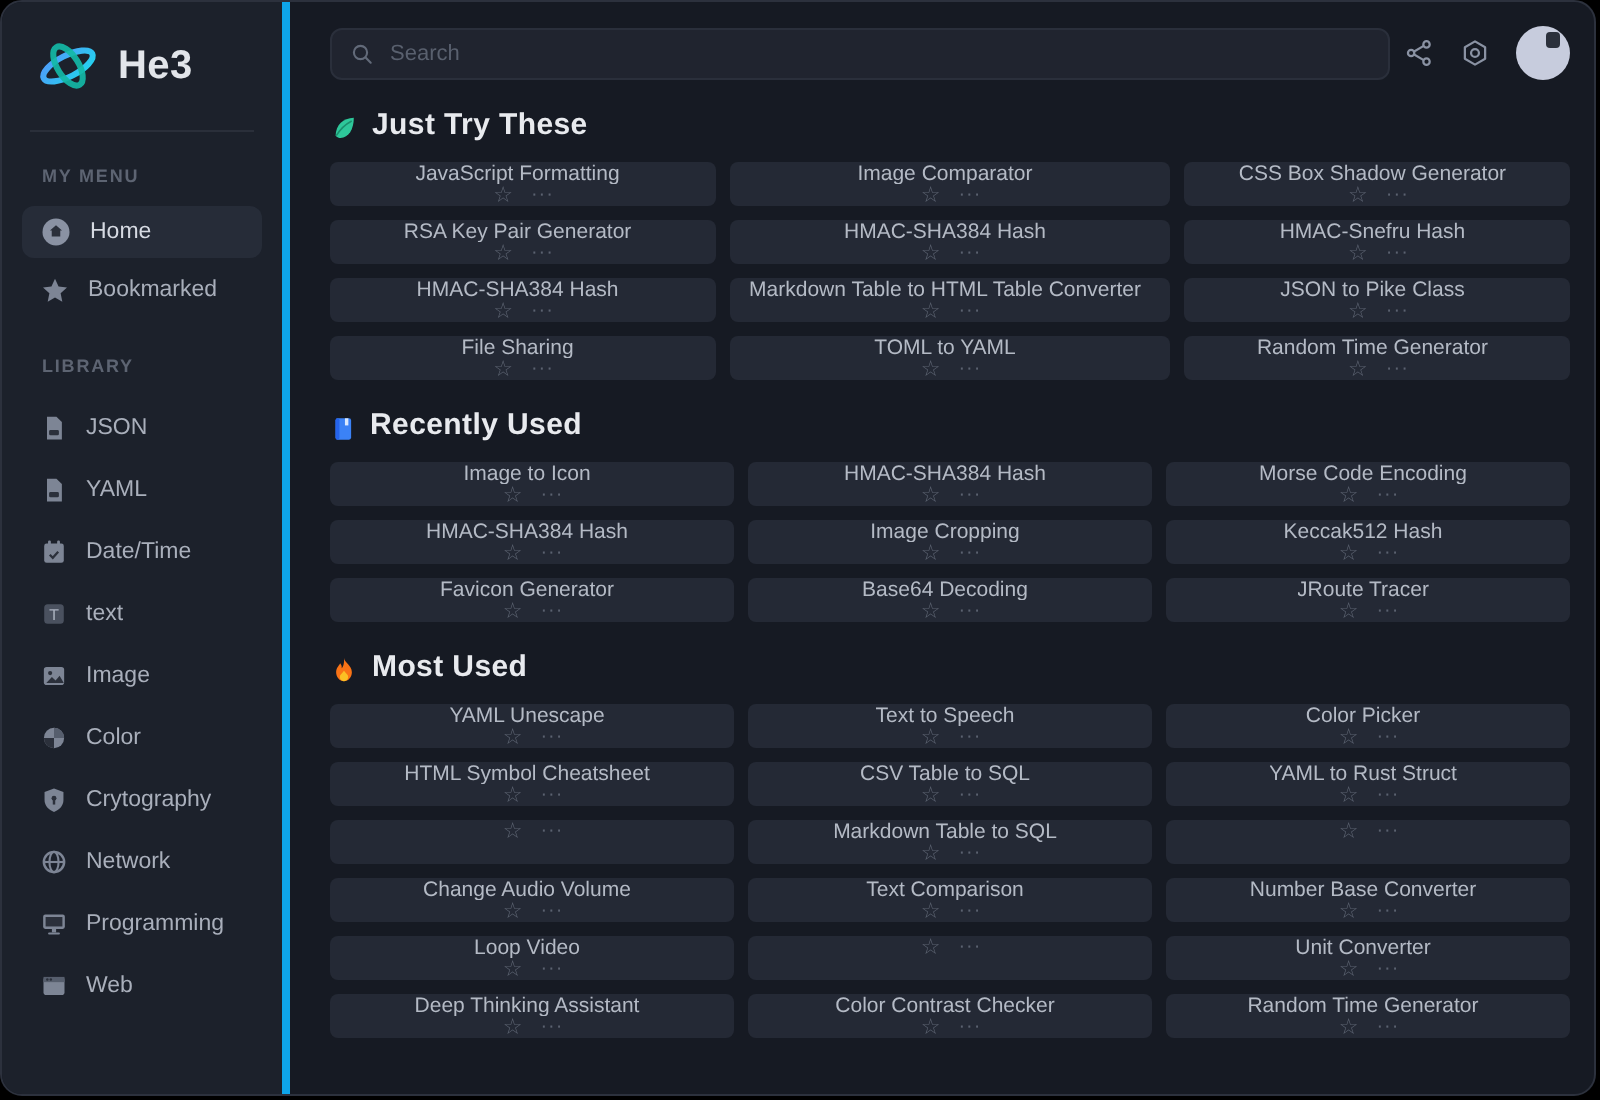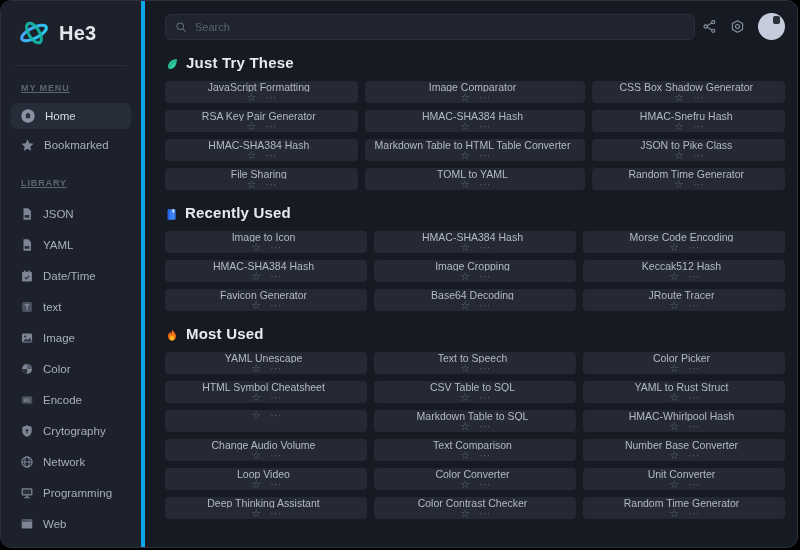--- a/index.html
+++ b/index.html
@@ -13,21 +13,21 @@
     background:#161a23;display:flex;overflow:hidden;
   }
   
   .sidebar{
     width:140px;min-width:140px;background:#1c212b;
     border-right:4px solid #0ea5e9;display:flex;flex-direction:column;
   }
   .logo-row{display:flex;align-items:center;gap:8px;padding:15px 0 12px 16px;}
   .logo-text{font-size:20px;font-weight:600;color:#e2e5ea;letter-spacing:.2px;}
   .side-divider{height:1px;background:#2a2f3a;margin:3px 14px 0 14px;}
-  .side-section-label{font-size:9px;font-weight:600;color:#5d6472;letter-spacing:.9px;margin:17px 0 7px 20px;text-decoration:underline;}
+  .side-section-label{font-size:9px;font-weight:600;color:#5d6472;letter-spacing:.9px;margin:17px 0 7px 20px;}
   .side-item{
     display:flex;align-items:center;gap:9px;height:26px;padding-left:9px;
     margin:3px 10px;border-radius:6px;color:#a9afbb;font-size:11.5px;cursor:pointer;
   }
   .side-item.active{background:#262c38;color:#d6dae2;}
   .lib .side-item{height:24px;margin:7px 10px;}
   .ic{display:inline-flex;}
   .ic svg{display:block;}
   
   .main{flex:1;display:flex;flex-direction:column;padding:12px 12px 0 20px;overflow:hidden;}
@@ -157,29 +157,20 @@
               <circle cx="8" cy="8" r="5.8" fill="#7d8595"></circle>
               <path d="M8 8 L8 2.2 A5.8 5.8 0 0 1 13.8 8 Z" fill="#565e6d"></path>
               <path d="M8 8 L2.2 8 A5.8 5.8 0 0 0 8 13.8 Z" fill="#2b303b"></path>
             </svg>
           </span>
           <span>Color</span>
         </div>
         <div class="side-item">
           <span class="ic">
             <svg viewBox="0 0 16 16" width="14" height="14">
-              <rect x="2" y="3.6" width="12" height="8.8" rx="1.8" fill="#4a515f"></rect>
-              <text x="8" y="10.6" font-size="5.6" text-anchor="middle" fill="#aab1bf" font-family="DejaVu Sans Mono,monospace">01</text>
-            </svg>
-          </span>
-          <span>Encode</span>
-        </div>
-        <div class="side-item">
-          <span class="ic">
-            <svg viewBox="0 0 16 16" width="14" height="14">
               <path d="M8 1.4 L13.4 3.4 V8 C13.4 11.4 11 13.7 8 14.8 C5 13.7 2.6 11.4 2.6 8 V3.4 Z" fill="#7d8595"></path>
               <circle cx="8" cy="7" r="1.4" fill="#2b303b"></circle>
               <rect x="7.3" y="7.6" width="1.4" height="3" fill="#2b303b"></rect>
             </svg>
           </span>
           <span>Crytography</span>
         </div>
         <div class="side-item">
           <span class="ic">
             <svg viewBox="0 0 16 16" width="14" height="14">
@@ -483,21 +474,20 @@
               </span>
             </div>
             <div class="card">
               <span class="card-label">Markdown Table to SQL</span>
               <span class="card-actions">
                 <span class="star">☆</span>
                 <span class="dots">···</span>
               </span>
             </div>
             <div class="card">
-              <span class="card-label">HMAC-Whirlpool Hash</span>
               <span class="card-actions">
                 <span class="star">☆</span>
                 <span class="dots">···</span>
               </span>
             </div>
             <div class="card">
               <span class="card-label">Change Audio Volume</span>
               <span class="card-actions">
                 <span class="star">☆</span>
                 <span class="dots">···</span>
@@ -518,21 +508,20 @@
               </span>
             </div>
             <div class="card">
               <span class="card-label">Loop Video</span>
               <span class="card-actions">
                 <span class="star">☆</span>
                 <span class="dots">···</span>
               </span>
             </div>
             <div class="card">
-              <span class="card-label">Color Converter</span>
               <span class="card-actions">
                 <span class="star">☆</span>
                 <span class="dots">···</span>
               </span>
             </div>
             <div class="card">
               <span class="card-label">Unit Converter</span>
               <span class="card-actions">
                 <span class="star">☆</span>
                 <span class="dots">···</span>

